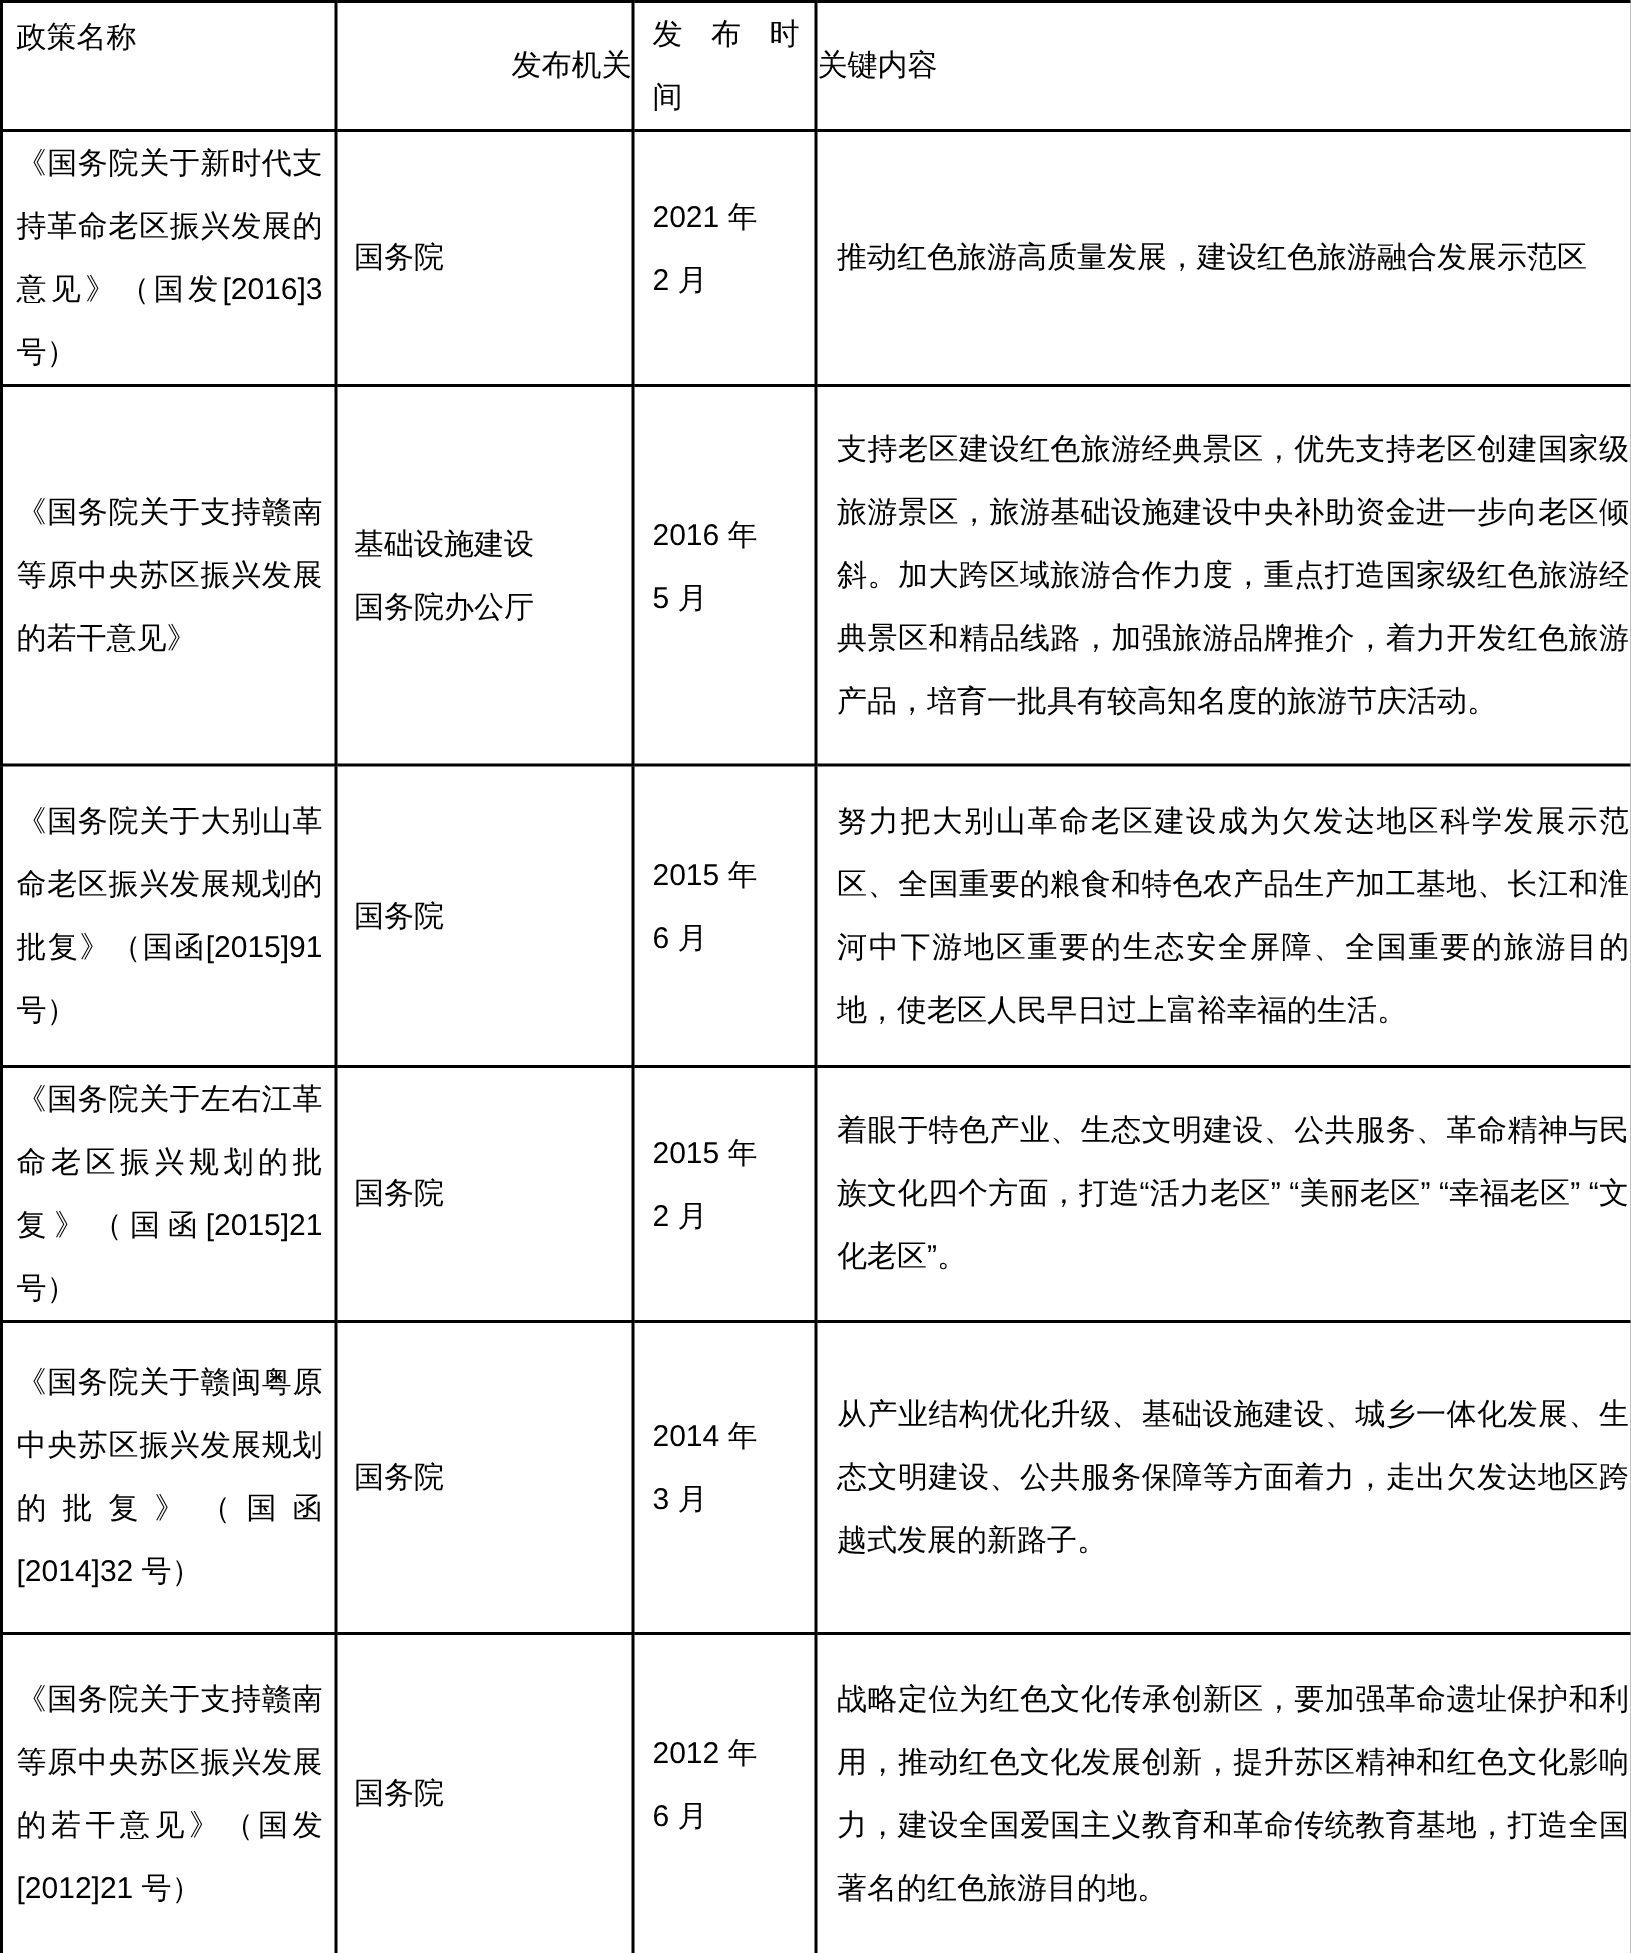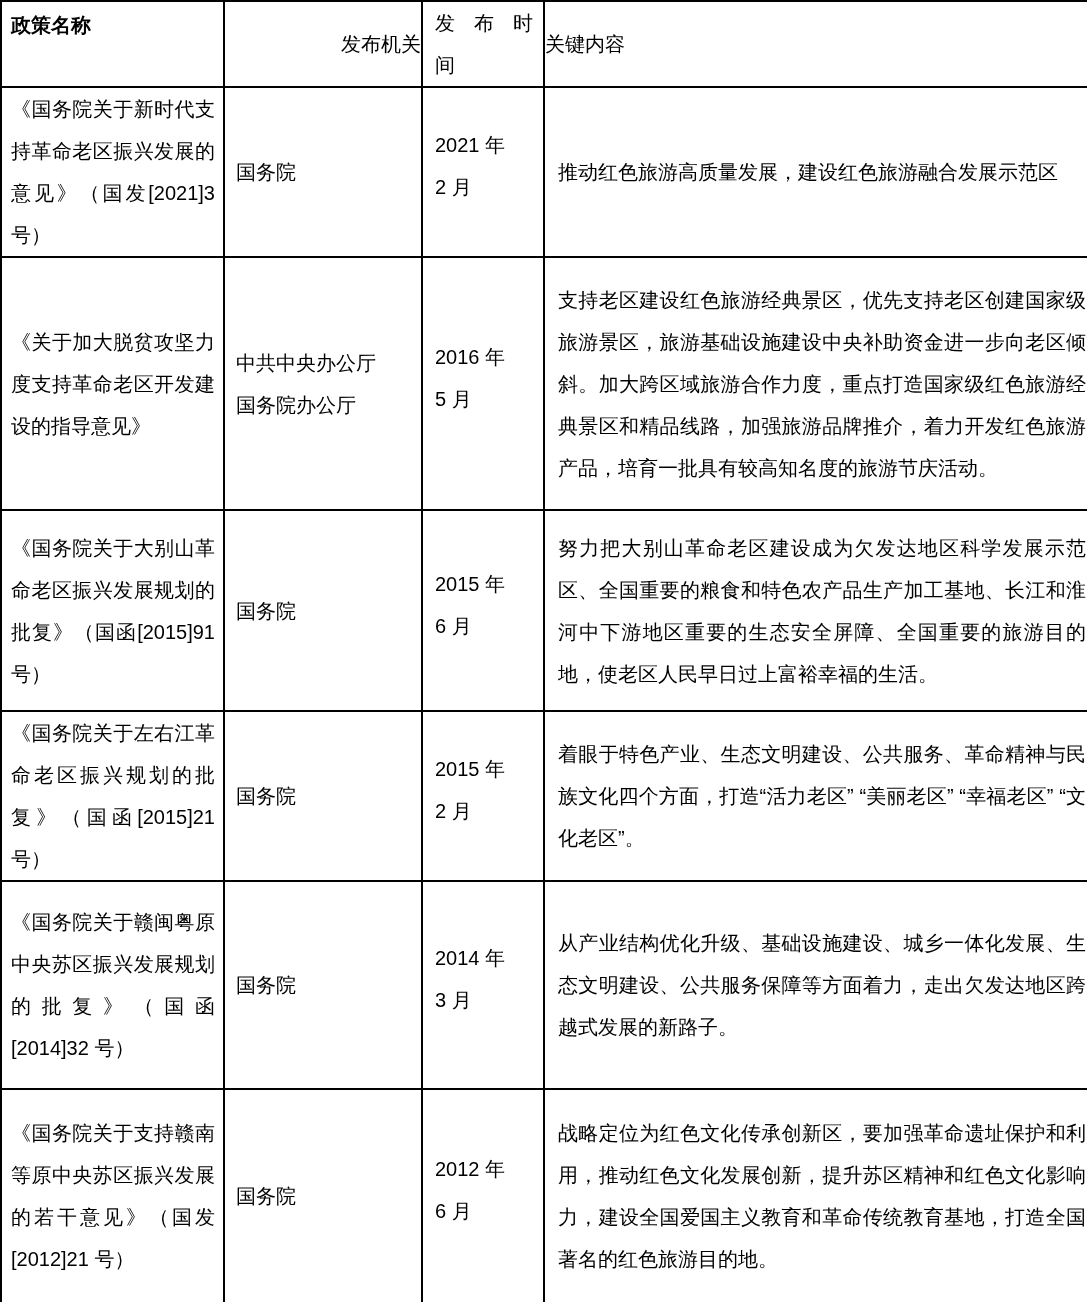--- a/index.html
+++ b/index.html
@@ -26,21 +26,21 @@
     color: #000000;
     font-size: 20px;
     font-weight: normal;
     line-height: 42px;
     vertical-align: middle;
     overflow: hidden;
     padding: 0;
   }
 
   
-  th.h-name    { text-align: left; vertical-align: top; padding: 2px 13px 0 9px; font-weight: bold; }
+  th.h-name    { text-align: left; vertical-align: top; padding: 2px 13px 0 9px; }
   th.h-agency  { text-align: right; padding-left: 11px; }
   th.h-date    { text-align: justify; padding: 0 10px 0 12px; word-spacing: 9px; }
   th.h-content { text-align: left; }
 
   
   td.c-name    { text-align: justify; padding: 0 8px 0 9px; }
   td.c-agency  { text-align: left; padding: 0 6px 0 11px; white-space: pre-line; margin-left: 33px; }
   td.c-date    { text-align: left; padding: 0 6px 12px 12px; white-space: pre-line; }
   td.c-content { text-align: justify; padding: 0 1px 0 13px; border-radius: 21px; }
 </style>
@@ -56,30 +56,30 @@
   </colgroup>
   <tbody>
     <tr style="height:83px">
       <th class="h-name">政策名称</th>
       <th class="h-agency">发布机关</th>
       <th class="h-date">发 布 时 间</th>
       <th class="h-content">关键内容</th>
     </tr>
 
     <tr style="height:167px">
-      <td class="c-name">《国务院关于新时代支持革命老区振兴发展的意见》（国发[2021]3 号）</td>
+      <td class="c-name">《国务院关于新时代支持革命老区振兴发展的意见》（国发[2016]3 号）</td>
       <td class="c-agency">国务院</td>
       <td class="c-date">2021 年
 2 月</td>
       <td class="c-content">推动红色旅游高质量发展，建设红色旅游融合发展示范区</td>
     </tr>
 
     <tr style="height:253px">
-      <td class="c-name">《关于加大脱贫攻坚力度支持革命老区开发建设的指导意见》</td>
-      <td class="c-agency">中共中央办公厅
+      <td class="c-name">《国务院关于支持赣南等原中央苏区振兴发展的若干意见》</td>
+      <td class="c-agency">基础设施建设
 国务院办公厅</td>
       <td class="c-date">2016 年
 5 月</td>
       <td class="c-content">支持老区建设红色旅游经典景区，优先支持老区创建国家级旅游景区，旅游基础设施建设中央补助资金进一步向老区倾斜。加大跨区域旅游合作力度，重点打造国家级红色旅游经典景区和精品线路，加强旅游品牌推介，着力开发红色旅游产品，培育一批具有较高知名度的旅游节庆活动。</td>
     </tr>
 
     <tr style="height:201px">
       <td class="c-name">《国务院关于大别山革命老区振兴发展规划的批复》（国函[2015]91 号）</td>
       <td class="c-agency">国务院</td>
       <td class="c-date">2015 年

